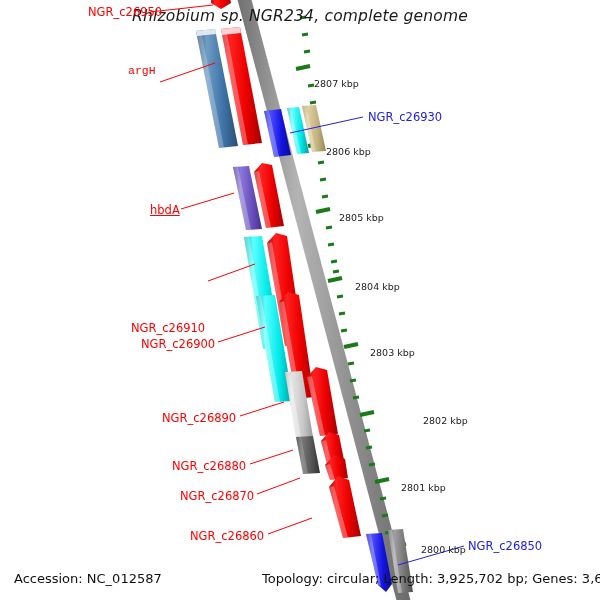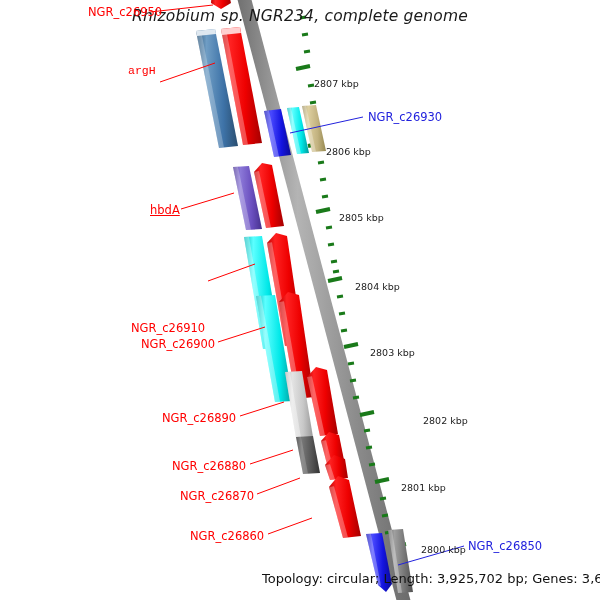--- a/index.html
+++ b/index.html
@@ -257,15 +257,16 @@
       <div class="lbl" style="left: 150px; top: 203px; text-decoration: underline;">hbdA</div>
       <div class="lbl" style="left: 131px; top: 275px; margin-top: 46px;">NGR_c26910</div>
       <div class="lbl" style="left: 141px; top: 337px;">NGR_c26900</div>
       <div class="lbl" style="left: 162px; top: 411px;">NGR_c26890</div>
       <div class="lbl" style="left: 172px; top: 459px;">NGR_c26880</div>
       <div class="lbl" style="left: 180px; top: 489px;">NGR_c26870</div>
       <div class="lbl" style="left: 190px; top: 529px;">NGR_c26860</div>
       <div class="lbl blue" style="left: 468px; top: 539px;">NGR_c26850</div>
     </div>
 
+  <div class="footer-left">Accession: NC_012587</div>
   <div class="footer-right">Topology: circular; Length: 3,925,702 bp; Genes: 3,691</div>
 
 </div>
 
 </body></html>

